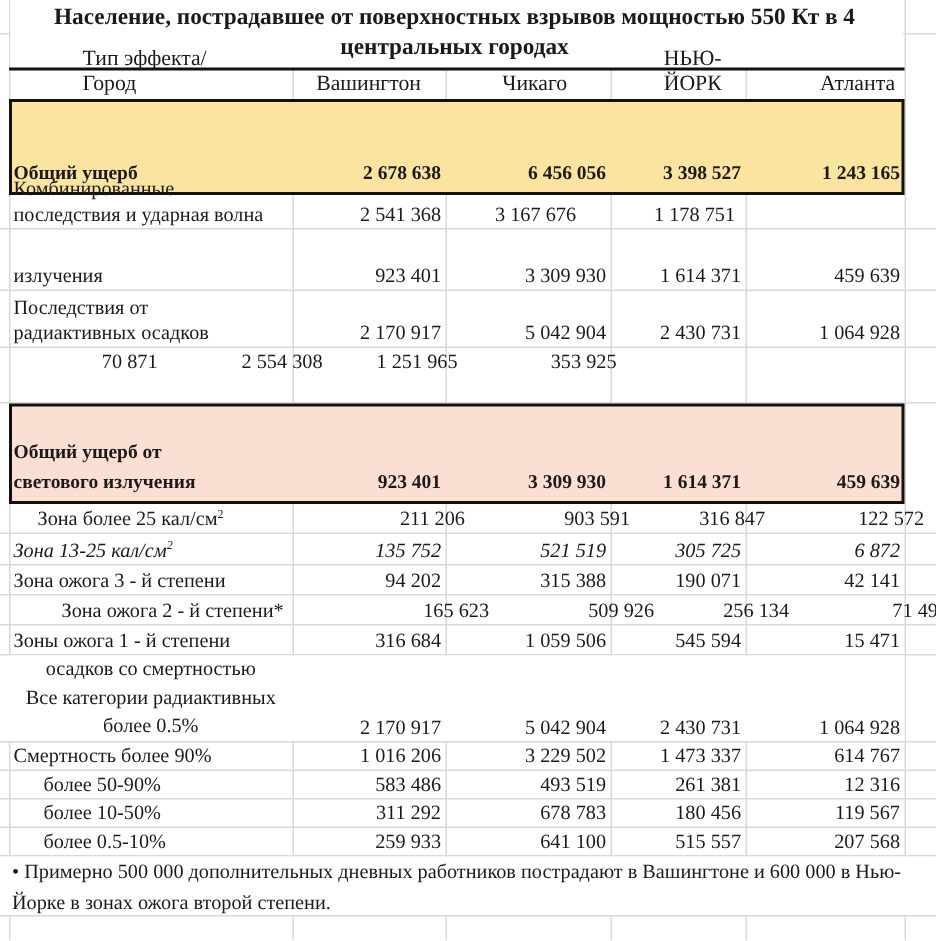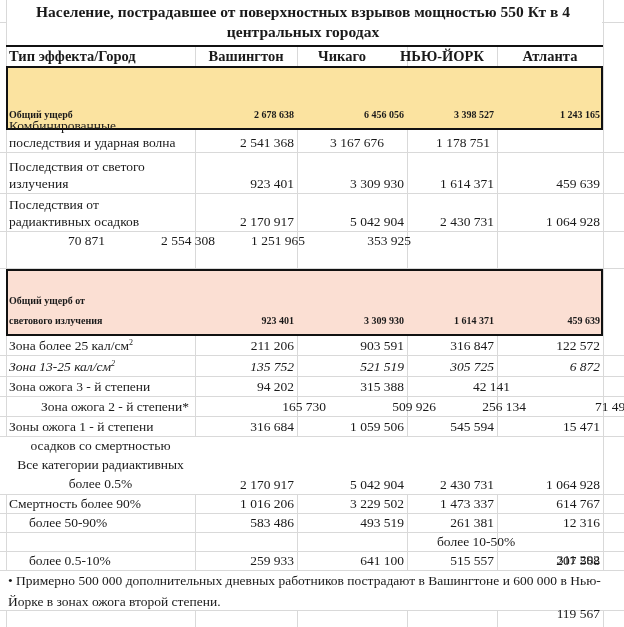--- a/index.html
+++ b/index.html
@@ -9,27 +9,27 @@
   .grid-h { position: absolute; left: 0; right: 0; height: 1px; background: #d9d9d9; }
   .title { position: absolute; left: 8px; width: 590px; top: 2px; text-align: center;
            font-weight: bold; font-size: 15.5px; line-height: 20px; background: #fff; }
   .row { position: absolute; left: 6px; width: 597px; display: flex; align-items: flex-end; }
   .cell { box-sizing: border-box; padding: 0 3px 1px 3px; font-size: 13.5px; line-height: 17px; }
   .c0 { width: 189px; }
   .c1 { width: 102px; text-align: right; }
   .c2 { width: 110px; text-align: right; }
   .c3 { width: 90px; text-align: right; }
   .c4 { width: 106px; text-align: right; }
-  .hdr .cell { font-weight: bold; font-size: 14.5px; }
+  .hdr .cell { font-weight: normal; font-size: 14.5px; margin-left: 46px; }
   .hdr .c1, .hdr .c2, .hdr .c3, .hdr .c4 { text-align: center; }
   .thick-top { position: absolute; left: 6px; width: 597px; height: 2px; background: #111; }
   .band { position: absolute; left: 6px; width: 593px; border: 2px solid #111; }
   .band.gold { background: #fbe3a0; }
   .band.peach { background: #fbdfd3; }
-  .bold .cell { font-weight: bold; font-size: 10px; line-height: 20px; }
+  .bold .cell { font-weight: bold; font-size: 13px; line-height: 20px; }
   .indent { padding-left: 23px; }
   .center0 { text-align: center; }
   .note { position: absolute; left: 8px; width: 612px; top: 570px; font-size: 13.5px; line-height: 21px; }
   sup { font-size: 8px; vertical-align: top; position: relative; top: -3px; }
   .row-bg { position: absolute; left: 6px; width: 597px; background: #fff; }
 </style>
 </head>
 <body>
 
 <div class="grid-v" style="left:6px"></div>
@@ -80,21 +80,20 @@
   <div class="cell c0">
     <div style="margin-top: 0px;">Комбинированные</div>
     <div>последствия и ударная волна</div>
   </div>
   <div class="cell c1">2 541 368</div>
   <div class="cell c3">3 167 676</div>
   <div class="cell c4">1 178 751</div>
 </div>
 <div class="row" style="top:155px;height:38px;">
   <div class="cell c0">
-    <div>Последствия от светого</div>
     <div>излучения</div>
   </div>
   <div class="cell c1">923 401</div>
   <div class="cell c2">3 309 930</div>
   <div class="cell c3">1 614 371</div>
   <div class="cell c4">459 639</div>
 </div>
 <div class="row" style="top:195px;height:36px;">
   <div class="cell c0">
     <div>Последствия от</div>
@@ -117,43 +116,44 @@
   <div class="cell c0">
     <div>Общий ущерб от</div>
     <div>светового излучения</div>
   </div>
   <div class="cell c1">923 401</div>
   <div class="cell c2">3 309 930</div>
   <div class="cell c3">1 614 371</div>
   <div class="cell c4">459 639</div>
 </div>
 
-<div class="row" style="top:336px;height:19px;">
+<div class="row" style="top:336px;height:19px;margin-left:16px;">
   <div class="cell c0"><span>Зона более 25 кал/см</span><sup>2</sup></div>
   <div class="cell c1">211 206</div>
   <div class="cell c2">903 591</div>
   <div class="cell c3">316 847</div>
   <div class="cell c4">122 572</div>
 </div>
 <div class="row" style="top:356px;height:20px;font-style:italic;">
   <div class="cell c0"><span>Зона 13-25 кал/см</span><sup>2</sup></div>
   <div class="cell c1">135 752</div>
   <div class="cell c2">521 519</div>
   <div class="cell c3">305 725</div>
   <div class="cell c4">6 872</div>
 </div>
 <div class="row" style="top:377px;height:19px;">
   <div class="cell c0">Зона ожога 3 - й степени</div>
   <div class="cell c1">94 202</div>
   <div class="cell c2">315 388</div>
+  <div class="cell c3">190 071</div>
   <div class="cell c4">42 141</div>
 </div>
 <div class="row" style="top:397px;height:19px;padding-left:32px;">
   <div class="cell c0">Зона ожога 2 - й степени*</div>
-  <div class="cell c1">165 730</div>
+  <div class="cell c1">165 623</div>
   <div class="cell c2">509 926</div>
   <div class="cell c3">256 134</div>
   <div class="cell c4">71 496</div>
 </div>
 <div class="row" style="top:417px;height:19px;">
   <div class="cell c0">Зоны ожога 1 - й степени</div>
   <div class="cell c1">316 684</div>
   <div class="cell c2">1 059 506</div>
   <div class="cell c3">545 594</div>
   <div class="cell c4">15 471</div>
@@ -179,21 +179,21 @@
   <div class="cell c3">1 473 337</div>
   <div class="cell c4">614 767</div>
 </div>
 <div class="row" style="top:514px;height:18px;">
   <div class="cell c0 indent">более 50-90%</div>
   <div class="cell c1">583 486</div>
   <div class="cell c2">493 519</div>
   <div class="cell c3">261 381</div>
   <div class="cell c4">12 316</div>
 </div>
-<div class="row" style="top:533px;height:18px;flex-direction:column;">
+<div class="row" style="top:533px;height:18px;">
   <div class="cell c0 indent">более 10-50%</div>
   <div class="cell c1">311 292</div>
   <div class="cell c2">678 783</div>
   <div class="cell c3">180 456</div>
   <div class="cell c4">119 567</div>
 </div>
 <div class="row" style="top:552px;height:18px;">
   <div class="cell c0 indent">более 0.5-10%</div>
   <div class="cell c1">259 933</div>
   <div class="cell c2">641 100</div>

